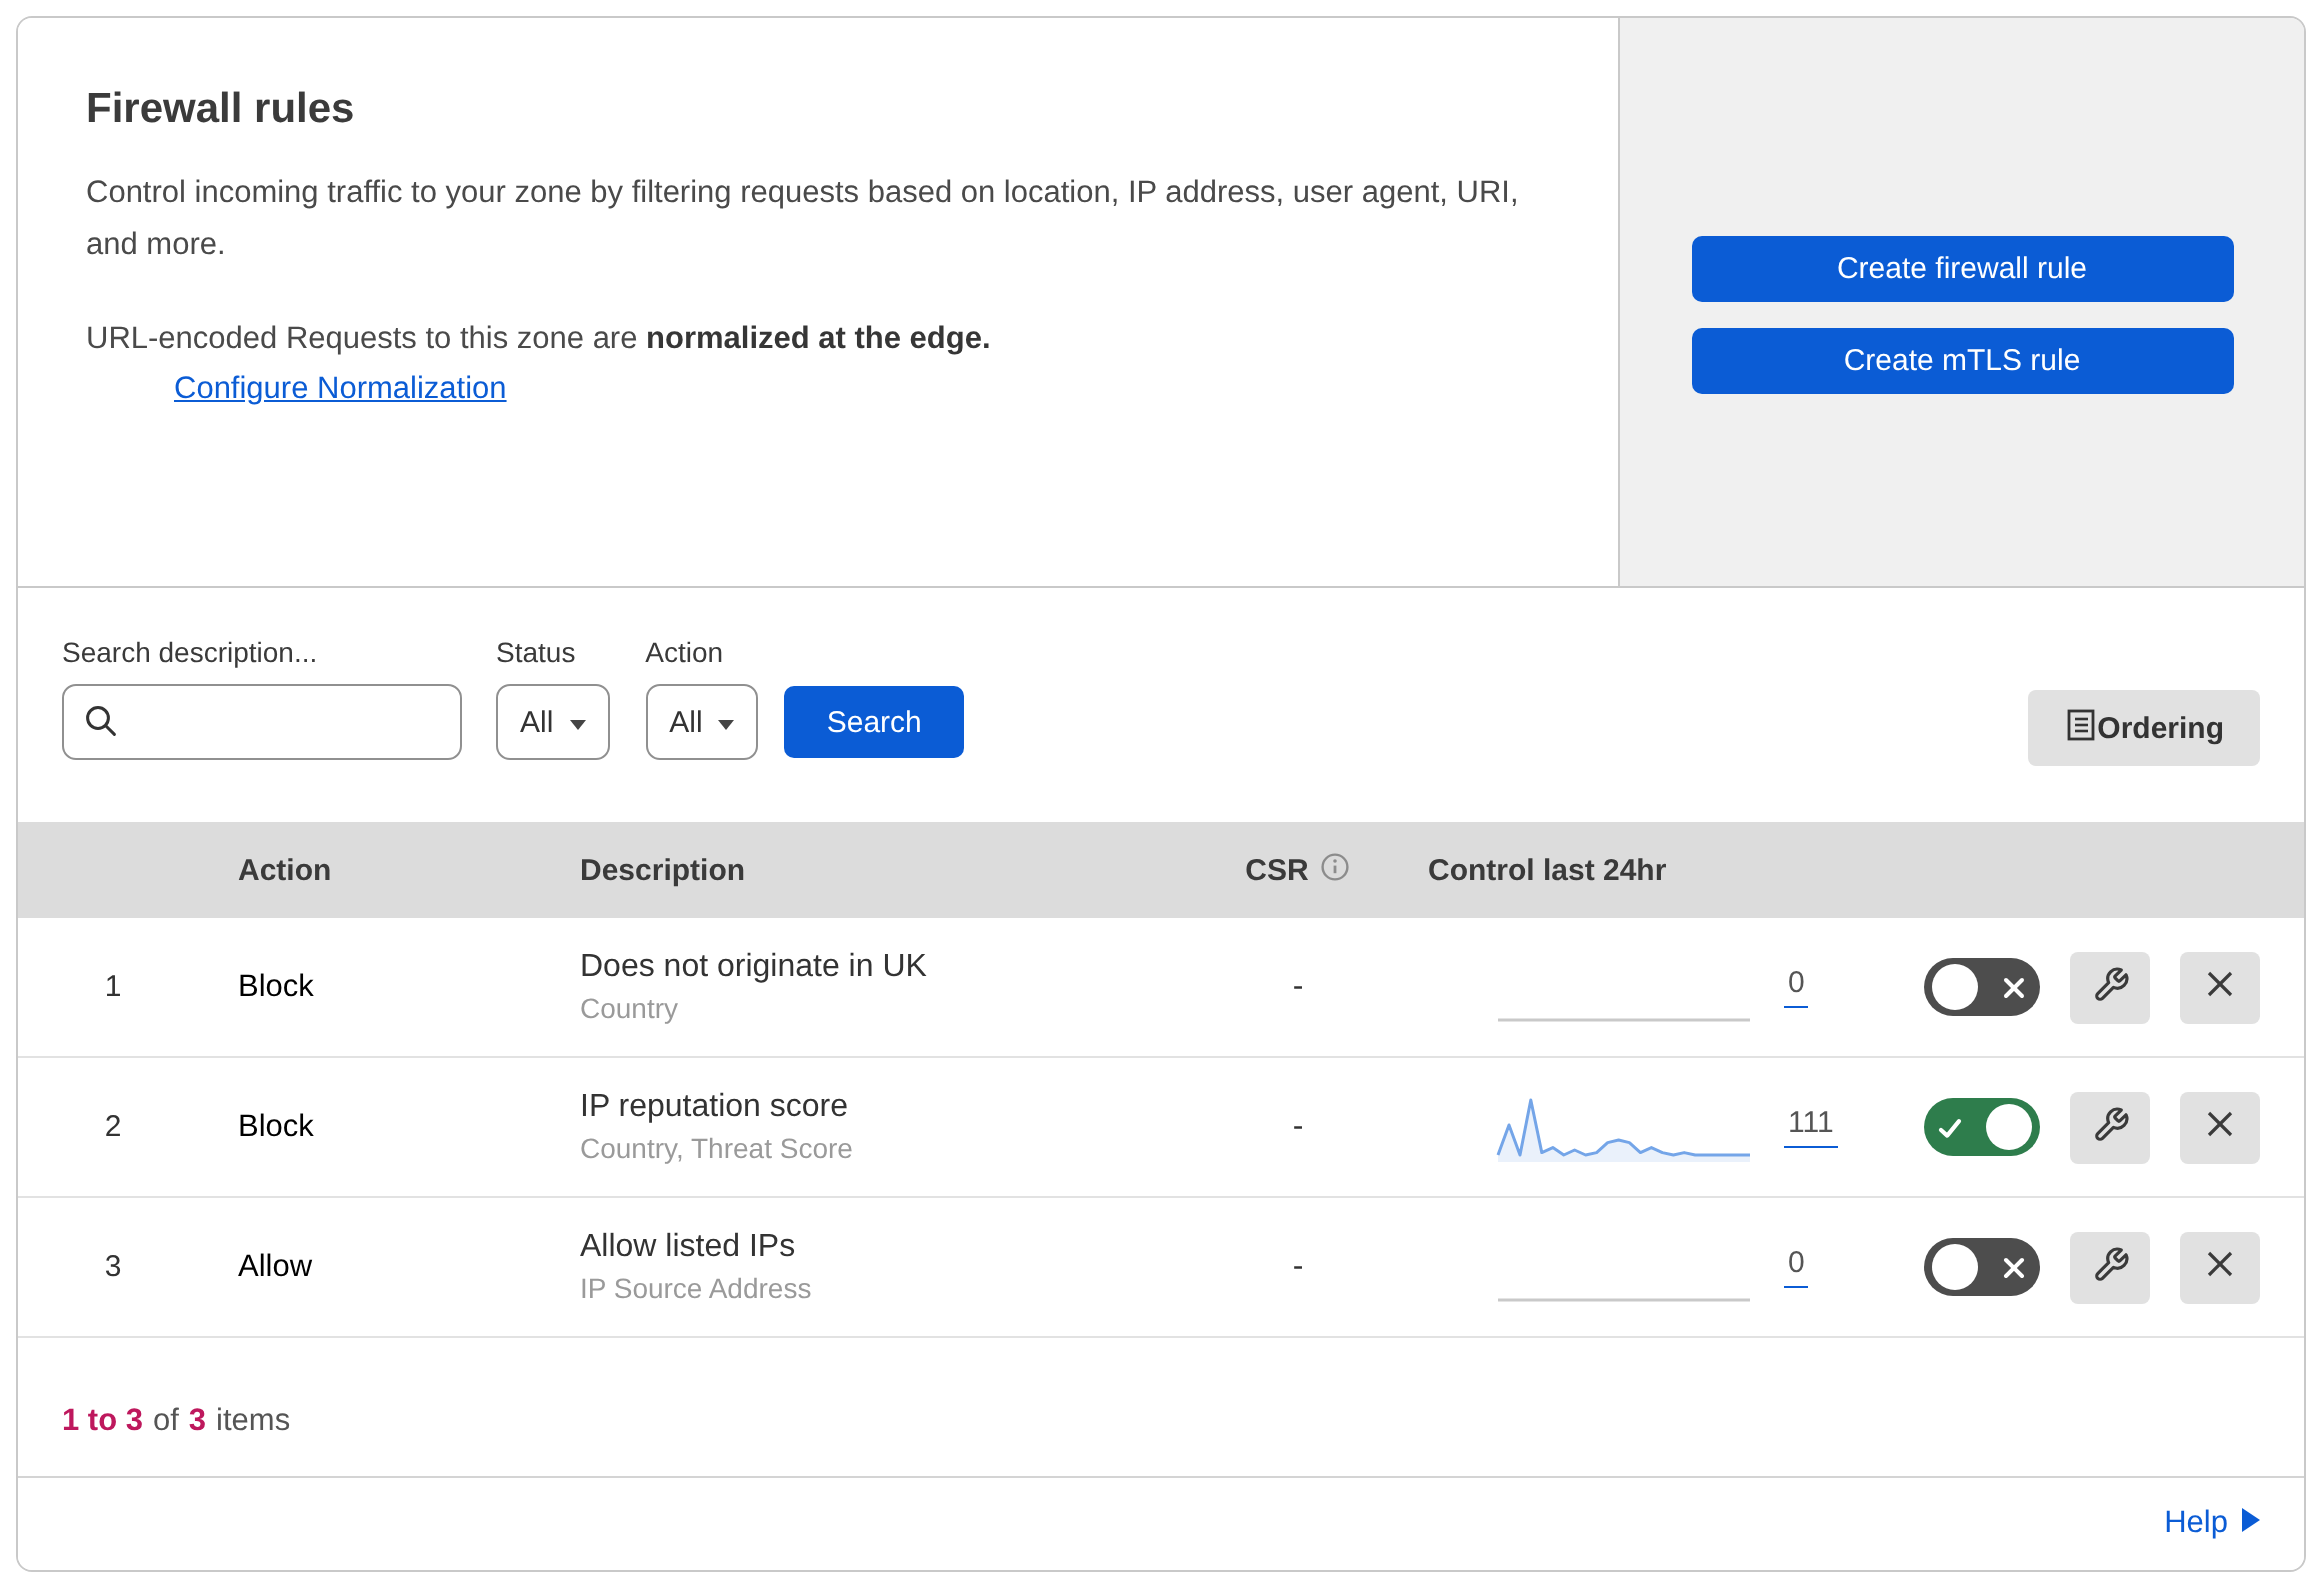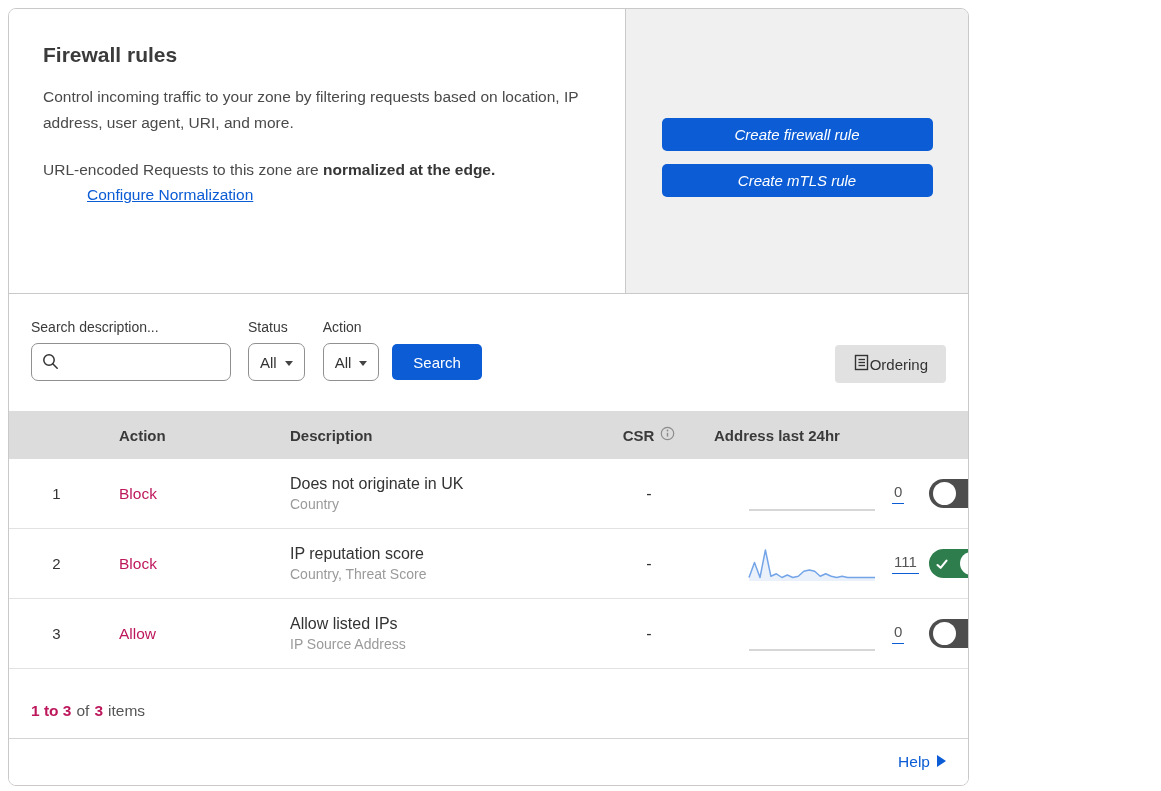--- a/index.html
+++ b/index.html
@@ -3,21 +3,21 @@
 <meta charset="utf-8">
 <style>
   * { box-sizing: border-box; margin: 0; padding: 0; }
   body {
     background: #fff;
     font-family: "Liberation Sans", sans-serif;
     padding: 8px;
     color: #333;
   }
   .card {
-    width: 961px;
+    width: 1145px;
     border: 1px solid #c9c9c9;
     border-radius: 8px;
     overflow: hidden;
     background: #fff;
   }
   
   .top-section { display: flex; border-bottom: 1px solid #c9c9c9; height: 285px; }
   .intro { flex: 1 1 auto; padding: 34px 40px 0 34px; background: #fff; }
   .intro-title { font-size: 21px; font-weight: 700; color: #3b3b3b; margin-bottom: 17px; }
   .intro-desc { font-size: 15.5px; color: #4a4a4a; line-height: 1.68; max-width: 720px; margin-bottom: 25px; }
@@ -31,21 +31,20 @@
     border-left: 1px solid #c9c9c9;
     display: flex; flex-direction: column; align-items: center; justify-content: center;
     gap: 13px; padding-top: 12px;
   }
   .btn-primary {
     width: 271px; height: 33px;
     background: #0b5cd5; color: #fff;
     border: none; border-radius: 5px;
     font-size: 15px; font-family: inherit;
     cursor: pointer;
-    font-style: italic;
   }
   
   .filter-bar { position: relative; padding: 24px 22px 26px 22px; height: 117px; background: #fff; }
   .filter-group { display: inline-flex; align-items: flex-end; gap: 0; }
   .f-col { display: flex; flex-direction: column; }
   .f-label { font-size: 14px; color: #3a3a3a; margin-bottom: 8px; }
   .search-wrap { position: relative; width: 200px; margin-right: 17px; }
   .search-input {
     width: 200px; height: 38px;
     border: 1px solid #909090; border-radius: 7px;
@@ -65,36 +64,36 @@
   .btn-search {
     height: 36px; padding: 0 21px; margin-bottom: 1px;
     background: #0b5cd5; color: #fff; border: none; border-radius: 5px;
     font-size: 15px; font-family: inherit; cursor: pointer;
   }
   .btn-ordering {
     position: absolute; right: 22px; bottom: 28px;
     height: 38px; padding: 0 18px;
     background: #e1e1e1; border: none; border-radius: 4px;
     display: inline-flex; align-items: center; 
-    font-size: 15px; color: #333; font-family: inherit; cursor: pointer;
+    font-size: 15px; color: #333; font-family: inherit; cursor: pointer; font-weight: bold;
   }
   
   .thead, .trow {
     display: grid;
     grid-template-columns: 95px 173px 322px 100px 230px 1fr;
     align-items: center;
   }
   .thead { height: 48px; background: #dcdcdc; font-size: 15px; font-weight: 700; color: #3a3a3a; }
   .c-action { padding-left: 15px; }
   .c-desc { padding-left: 13px; }
   .c-csr { text-align: center; display: flex; align-items: center; justify-content: center; gap: 6px; }
   .c-activity-h { padding-left: 15px; }
   .trow { height: 70px; border-bottom: 1px solid #e2e2e2; background: #fff; }
   .c-num { text-align: center; font-size: 15px; color: #333; }
-  .trow .c-action { font-size: 15.5px; color: #be185d; }
+  .trow .c-action { font-size: 15.5px; color: #000000; }
   .desc-title { font-size: 16px; color: #333; margin-bottom: 3px; }
   .desc-sub { font-size: 14px; color: #9a9a9a; }
   .c-activity { display: flex; align-items: center; padding-left: 48px; }
   .spark { flex: 0 0 130px; }
   .count {
     margin-left: 15px; font-size: 15px; color: #555;
     border-bottom: 1.5px solid #0b5cd5; padding: 0 2px 3px 2px;
     cursor: pointer; text-decoration: none;
   }
   .c-controls { display: flex; align-items: center; justify-content: flex-end; gap: 15px; padding-right: 22px; }
@@ -190,21 +189,21 @@
     <div class="c-csr">
       <span>CSR</span>
       <span>
         <svg width="15" height="15" viewBox="0 0 15 15">
             <circle cx="7.5" cy="7.5" r="6.2" fill="none" stroke="#8c8c8c" stroke-width="1.2"></circle>
             <line x1="7.5" y1="6.8" x2="7.5" y2="10.6" stroke="#8c8c8c" stroke-width="1.4"></line>
             <circle cx="7.5" cy="4.5" r="0.9" fill="#8c8c8c"></circle>
           </svg>
       </span>
     </div>
-    <div class="c-activity-h">Address last 24hr</div>
+    <div class="c-activity-h">Control last 24hr</div>
     <div></div>
   </div>
 
   <div id="table-body">
     <div class="trow">
       <div class="c-num">1</div>
       <div class="c-action">Block</div>
       <div class="c-desc">
         <div class="desc-title">Does not originate in UK</div>
         <div class="desc-sub">Country</div>

